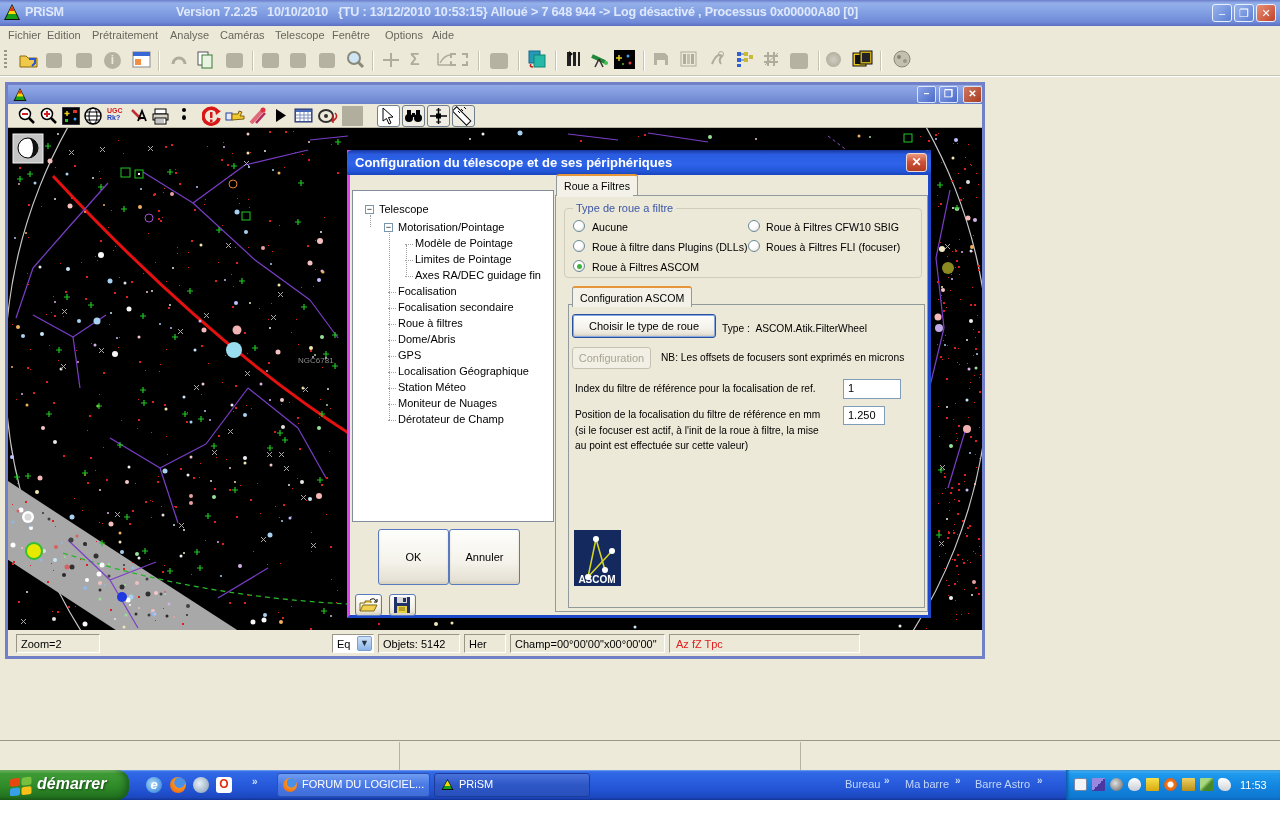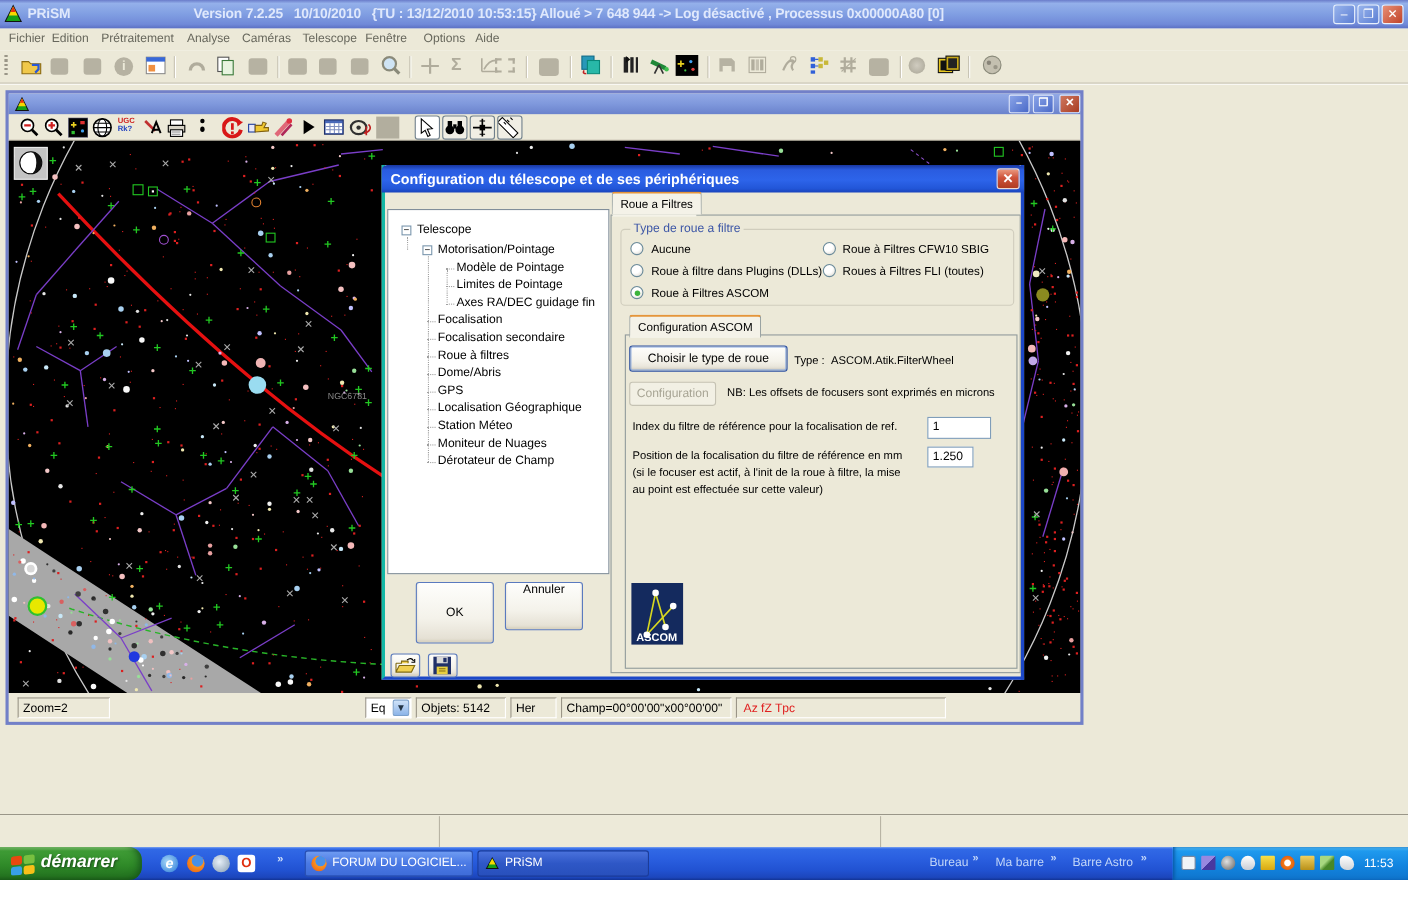--- a/index.html
+++ b/index.html
@@ -26,21 +26,21 @@
 .cbtn{top:1px;width:19px;height:17px;border-radius:2px;border:1px solid #dce4f8;
  background:linear-gradient(135deg,#8aa4e8,#4a6ac8);color:#fff;font-size:10px;text-align:center;line-height:14px}
 .cbtn.close{background:linear-gradient(135deg,#d07860,#a83c22)}
 #ctools{left:0;top:19px;width:974px;height:24px;background:#ece9d8;border-bottom:1px solid #b8b4a4}
 #map{left:0;top:43px;width:974px;height:502px;background:#000}
 #cstatus{left:0;top:545px;width:974px;height:26px;background:#ece9d8;font-size:11px}
 .sp{position:absolute;top:4px;height:19px;border:1px solid #9a9587;border-bottom-color:#fff;border-right-color:#fff;
  padding:3px 0 0 4px;color:#000;white-space:nowrap;overflow:hidden}
 
 #dlg{left:347px;top:150px;width:584px;height:468px;background:#ece9d8;
- border-left:3px solid #14b8a6;border-right:3px solid #1c48c8;border-bottom:3px solid #1c48c8;font-size:11px}
+ border-left:3px solid #d946ef;border-right:3px solid #1c48c8;border-bottom:3px solid #1c48c8;font-size:11px}
 #dtitle{left:-3px;top:0px;width:584px;height:25px;border-radius:5px 5px 0 0;
  background:linear-gradient(180deg,#1836a0 0%,#2a5ce0 18%,#2d64ea 55%,#2256d8 85%,#1a44bc 100%);
  color:#fff;font-weight:bold;font-size:13px}
 #dx{top:3px;right:4px;width:21px;height:19px;border-radius:3px;border:1px solid #f0d8d0;
  background:linear-gradient(180deg,#eb9a7f,#ce523a 45%,#b03c22);color:#fff;font-weight:bold;font-size:12px;
  text-align:center;line-height:17px}
 #tree{left:2px;top:40px;width:202px;height:332px;background:#fff;border:1px solid #828f9a;font-size:11px}
 .ti{position:absolute;white-space:nowrap;color:#000}
 .eb{position:absolute;width:9px;height:9px;border:1px solid #7a96ad;background:#fff;
  font-size:9px;line-height:7px;text-align:center;color:#000}
@@ -1222,21 +1222,21 @@
     </div>
     <div class="rad" style="left:223px;top:70px"></div>
     <span class="rlab" style="left:242px;top:71px">Aucune</span>
     <div class="rad" style="left:223px;top:90px"></div>
     <span class="rlab" style="left:242px;top:91px">Roue à filtre dans Plugins (DLLs)</span>
     <div class="rad sel" style="left:223px;top:110px"></div>
     <span class="rlab" style="left:242px;top:111px">Roue à Filtres ASCOM</span>
     <div class="rad" style="left:398px;top:70px"></div>
     <span class="rlab" style="left:416px;top:71px">Roue à Filtres CFW10 SBIG</span>
     <div class="rad" style="left:398px;top:90px"></div>
-    <span class="rlab" style="left:416px;top:91px">Roues à Filtres FLI (toutes)</span>
+    <span class="rlab" style="left:416px;top:91px">Roues à Filtres FLI (focuser)</span>
     <div class="page" style="left:218px;top:154px;width:357px;height:304px"></div>
     <div class="tab" style="left:222px;top:136px">Configuration ASCOM</div>
     <div class="abs" style="left:223px;top:155px;width:112px;height:2px;background:#f4f2e8"></div>
     <div class="btn def" style="left:222px;top:164px;width:144px;height:24px;padding-top:5px">Choisir le type de roue</div>
     <span class="lbl" style="left:372px;top:173px">Type :&nbsp;&nbsp;ASCOM.Atik.FilterWheel</span>
     <div class="btn dis" style="left:222px;top:197px;width:79px;height:22px;padding-top:4px">Configuration</div>
     <span class="lbl" style="left:311px;top:202px">NB: Les offsets de focusers sont exprimés en microns</span>
     <span class="lbl" style="left:225px;top:233px">Index du filtre de référence pour la focalisation de ref.</span>
     <div class="inp" style="left:493px;top:229px;width:58px;height:20px">1</div>
     <span class="lbl" style="left:225px;top:259px">Position de la focalisation du filtre de référence en mm</span>
@@ -1247,21 +1247,21 @@
         <line x1="14" y1="47" x2="22" y2="9" stroke="#d8d820" stroke-width="1.5"></line>
         <line x1="22" y1="9" x2="31" y2="40" stroke="#d8d820" stroke-width="1.5"></line>
         <line x1="14" y1="47" x2="38" y2="21" stroke="#d8d820" stroke-width="1.5"></line>
         <circle cx="22" cy="9" r="3" fill="#fff"></circle>
         <circle cx="38" cy="21" r="3" fill="#fff"></circle>
         <circle cx="14" cy="47" r="3" fill="#fff"></circle>
         <circle cx="31" cy="40" r="3" fill="#fff"></circle>
         <text x="23" y="53" font-size="10" font-weight="bold" fill="#fff" text-anchor="middle" font-family="Liberation Sans">ASCOM</text>
       </svg></div>
     <div class="btn" style="left:28px;top:379px;width:71px;height:56px;padding-top:21px">OK</div>
-    <div class="btn" style="left:109px;top:379px;width:71px;height:44px;">Annuler</div>
+    <div class="btn" style="left:99px;top:379px;width:71px;height:56px;padding-top:21px">Annuler</div>
     <div class="btn" style="left:5px;top:444px;width:27px;height:22px"><svg width="25" height="20">
         <path d="M4,8 l5,0 0,-2 6,0 0,2 M4,8 l0,8 14,0 3,-6 -14,0 -3,6" fill="#f0d050" stroke="#806a10"></path>
         <path d="M14,5 q4,-3 6,1" fill="none" stroke="#000"></path>
         <path d="M21,4 l0,3 -3,0" fill="none" stroke="#000"></path>
       </svg></div>
     <div class="btn" style="left:39px;top:444px;width:27px;height:22px"><svg width="25" height="20">
         <rect x="4" y="2" width="16" height="16" fill="#203068"></rect>
         <rect x="7" y="2" width="10" height="6" fill="#d8d8d8"></rect>
         <rect x="13" y="3" width="3" height="4" fill="#203068"></rect>
         <rect x="7" y="11" width="10" height="7" fill="#e8d040"></rect>

